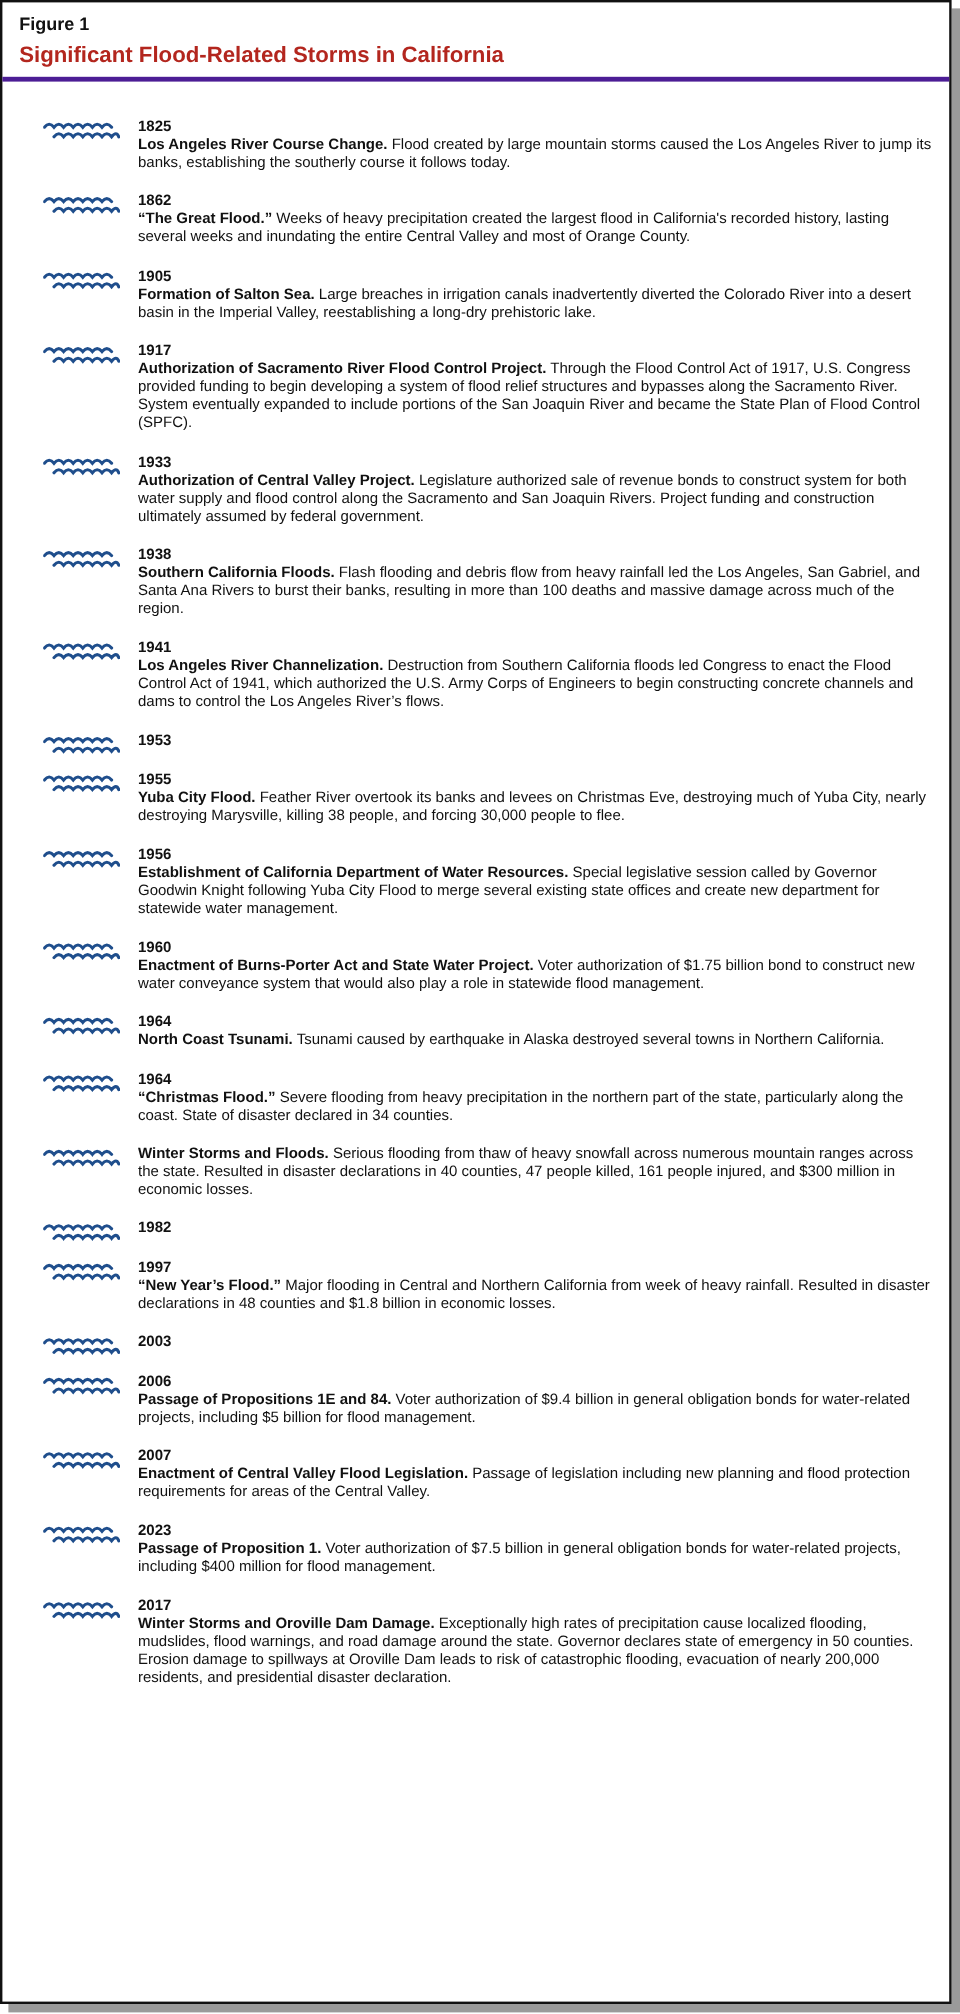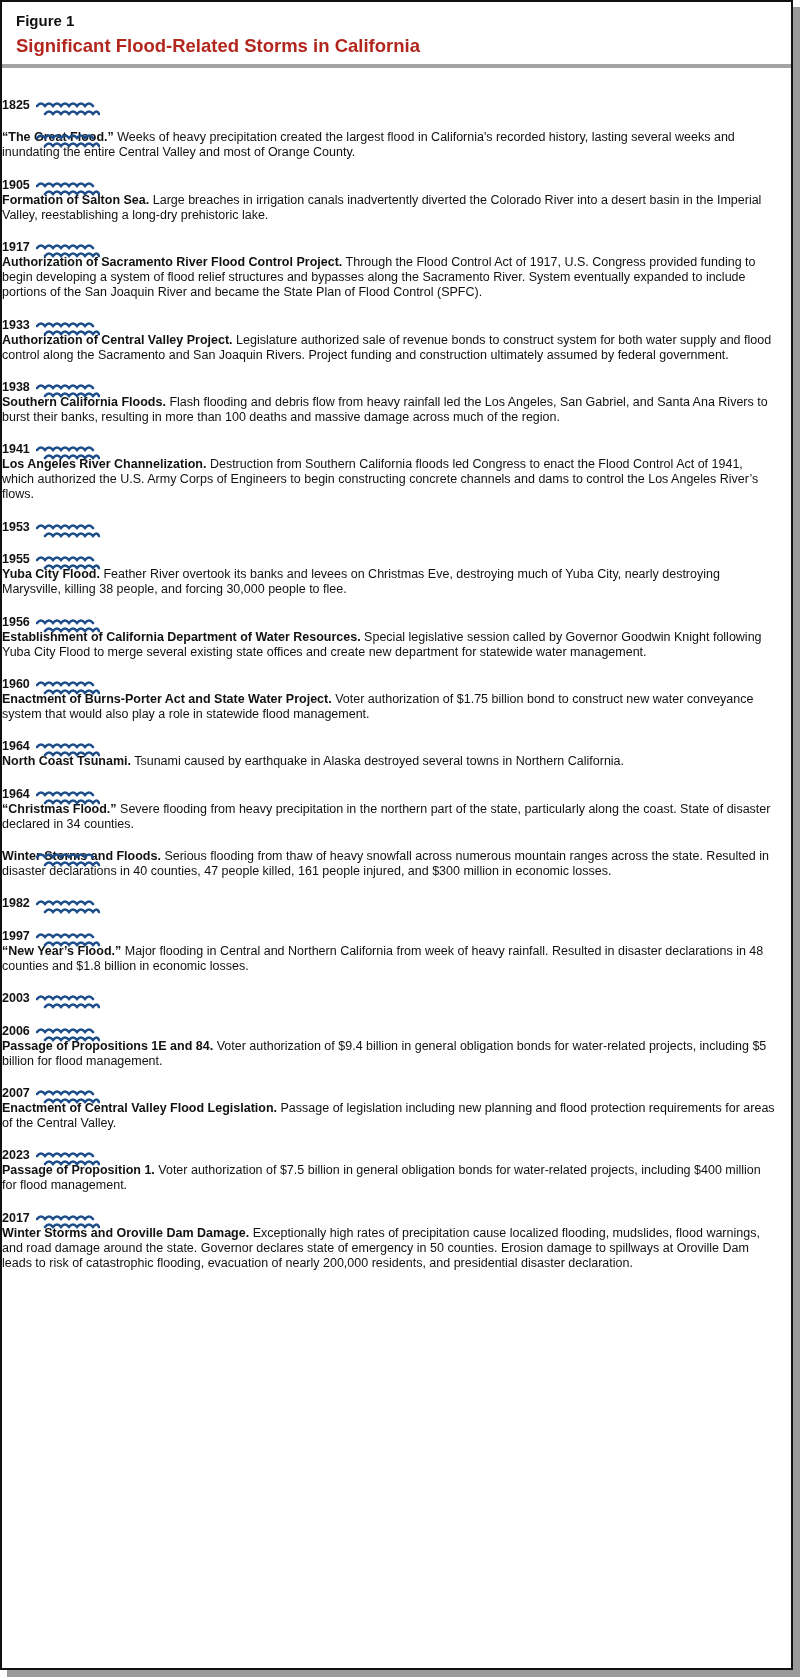--- a/index.html
+++ b/index.html
@@ -1,25 +1,25 @@
 <!DOCTYPE html>
 <html><head>
 <meta charset="utf-8">
 <style>
   html, body { margin: 0; padding: 0; background: #ffffff; }
   body { width: 800px; height: 1678px; position: relative; overflow: hidden;
          font-family: "Liberation Sans", sans-serif; color: #111; }
   .shadow { position: absolute; left: 7px; top: 7px; width: 793px; height: 1670px; background: #9a9a9a; }
   .frame { position: absolute; left: 0; top: 0; width: 789px; height: 1666px;
            background: #fff; border: 2px solid #111; }
-  .header { padding: 10px 0 0 14px; height: 54px; border-bottom: 4px solid #a3a3a3; box-sizing: border-box; height: 66px; }
+  .header { padding: 10px 0 0 14px; height: 54px; border-bottom: 4px solid #4c1d95; box-sizing: border-box; height: 66px; }
   .fig-label { font-weight: bold; font-size: 15px; line-height: 18px; color: #111; }
   .fig-title { font-weight: bold; font-size: 18.5px; line-height: 24px; color: #b3261e; margin-top: 4px; }
   .events { position: absolute; left: 0; top: 96px; width: 100%; }
-  .event { position: relative; padding-right: 14px; margin-bottom: 17.4px; }
+  .event { position: relative; padding-left: 113px; padding-right: 14px; margin-bottom: 17.4px; }
   .wave { position: absolute; left: 34px; top: 1px; width: 64px; height: 20px; }
   .year { font-weight: bold; font-size: 12.5px; line-height: 15px; }
   .desc { font-size: 12.5px; line-height: 15px; }
   .desc b { font-weight: bold; }
 </style>
 </head>
 <body>
 
 <div class="shadow"></div>
 <div class="frame">
@@ -27,27 +27,29 @@
     <div class="fig-label">Figure 1</div>
     <div class="fig-title">Significant Flood-Related Storms in California</div>
   </div>
   <div class="events" id="events">
   <div class="event">
     <svg class="wave" viewBox="0 0 64 20">
       <path d="M1 7 Q5 2 9 7 Q13 2 17 7 Q21 2 25 7 Q29 2 33 7 Q37 2 41 7 Q45 2 49 7 Q53 2 57 7" fill="none" stroke="#1f4e8c" stroke-width="2.6" stroke-linecap="round"></path>
       <path d="M9 15 Q13 10 17 15 Q21 10 25 15 Q29 10 33 15 Q37 10 41 15 Q45 10 49 15 Q53 10 57 15 Q61 10 63 15" fill="none" stroke="#1f4e8c" stroke-width="2.6" stroke-linecap="round"></path>
     </svg>
     <div class="year">1825</div>
-  </div>
-
-  <div class="event">
-    <svg class="wave" viewBox="0 0 64 20">
-      <path d="M1 7 Q5 2 9 7 Q13 2 17 7 Q21 2 25 7 Q29 2 33 7 Q37 2 41 7 Q45 2 49 7 Q53 2 57 7" fill="none" stroke="#1f4e8c" stroke-width="2.6" stroke-linecap="round"></path>
-      <path d="M9 15 Q13 10 17 15 Q21 10 25 15 Q29 10 33 15 Q37 10 41 15 Q45 10 49 15 Q53 10 57 15 Q61 10 63 15" fill="none" stroke="#1f4e8c" stroke-width="2.6" stroke-linecap="round"></path>
-    </svg>
+    <div class="desc"><b>Los Angeles River Course Change.</b><span> Flood created by large mountain storms caused the Los Angeles River to jump its banks, establishing the southerly course it follows today.</span></div>
+  </div>
+
+  <div class="event">
+    <svg class="wave" viewBox="0 0 64 20">
+      <path d="M1 7 Q5 2 9 7 Q13 2 17 7 Q21 2 25 7 Q29 2 33 7 Q37 2 41 7 Q45 2 49 7 Q53 2 57 7" fill="none" stroke="#1f4e8c" stroke-width="2.6" stroke-linecap="round"></path>
+      <path d="M9 15 Q13 10 17 15 Q21 10 25 15 Q29 10 33 15 Q37 10 41 15 Q45 10 49 15 Q53 10 57 15 Q61 10 63 15" fill="none" stroke="#1f4e8c" stroke-width="2.6" stroke-linecap="round"></path>
+    </svg>
+    <div class="year">1862</div>
     <div class="desc"><b>“The Great Flood.”</b><span> Weeks of heavy precipitation created the largest flood in California's recorded history, lasting several weeks and inundating the entire Central Valley and most of Orange County.</span></div>
   </div>
 
   <div class="event">
     <svg class="wave" viewBox="0 0 64 20">
       <path d="M1 7 Q5 2 9 7 Q13 2 17 7 Q21 2 25 7 Q29 2 33 7 Q37 2 41 7 Q45 2 49 7 Q53 2 57 7" fill="none" stroke="#1f4e8c" stroke-width="2.6" stroke-linecap="round"></path>
       <path d="M9 15 Q13 10 17 15 Q21 10 25 15 Q29 10 33 15 Q37 10 41 15 Q45 10 49 15 Q53 10 57 15 Q61 10 63 15" fill="none" stroke="#1f4e8c" stroke-width="2.6" stroke-linecap="round"></path>
     </svg>
     <div class="year">1905</div>
     <div class="desc"><b>Formation of Salton Sea.</b><span> Large breaches in irrigation canals inadvertently diverted the Colorado River into a desert basin in the Imperial Valley, reestablishing a long-dry prehistoric lake.</span></div>

